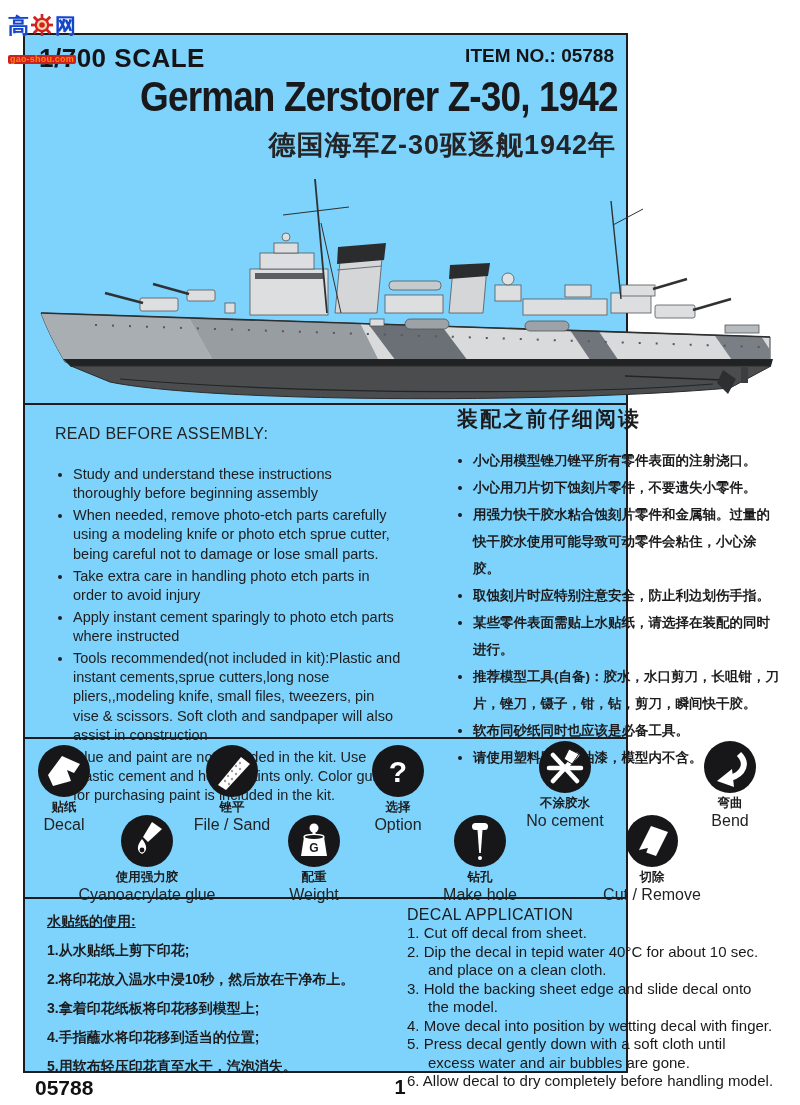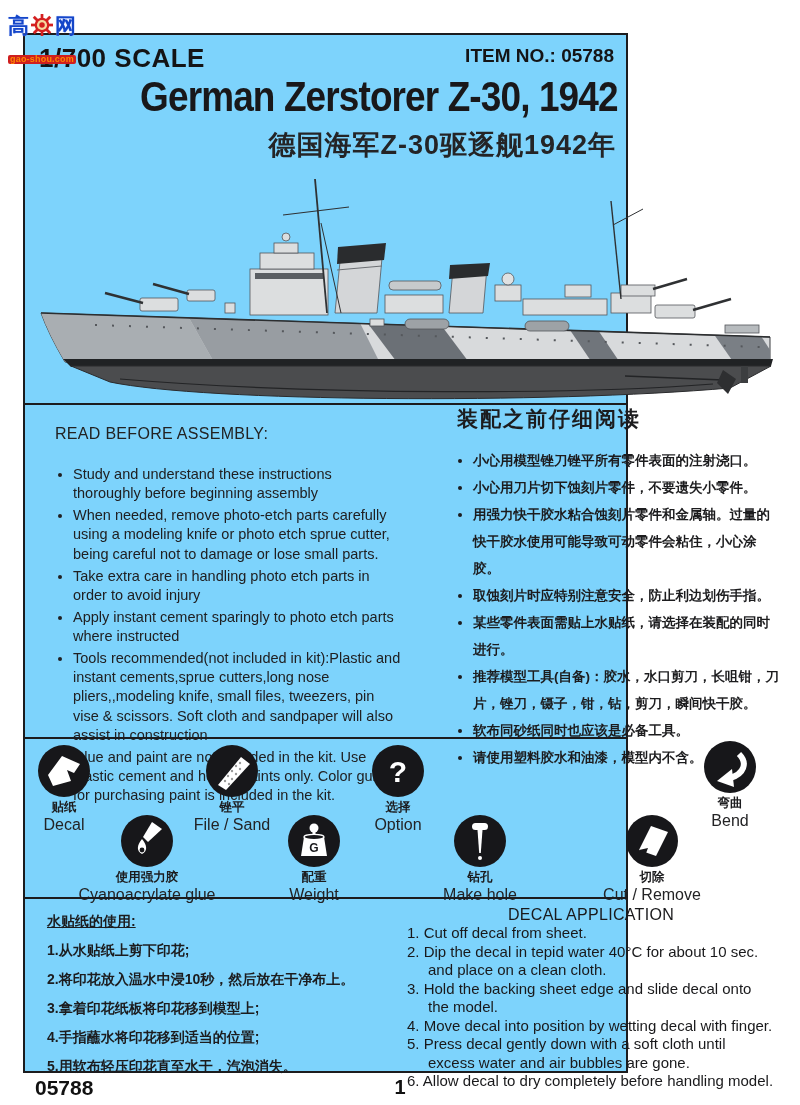--- a/index.html
+++ b/index.html
@@ -52,21 +52,21 @@
   .sym-circle { width:52px; height:52px; margin:0 auto 3px; display:block; }
   .sym-zh { font-size:12.5px; font-weight:bold; color:#1c1c1e; line-height:1.2; }
   .sym-en { font-size:16px; color:#232325; line-height:1.25; }
 
   
   .section-decal { position:absolute; left:0; top:862px; width:100%; height:174px; }
   .decal-zh { position:absolute; left:22px; top:10px; width:345px; }
   .decal-zh-title { font-size:14px; font-weight:bold; line-height:29px; color:#1c1c1e;text-decoration:underline; }
   .decal-zh div.step { font-size:14px; font-weight:bold; line-height:29px; color:#1c1c1e; }
   .decal-en { position:absolute; left:382px; top:8px; width:368px; }
-  .decal-en-title { font-size:16px; color:#19191b; line-height:19px; letter-spacing:.3px;text-align:center; }
+  .decal-en-title { font-size:16px; color:#19191b; line-height:19px; letter-spacing:.3px; }
   .decal-en ol { list-style:none; }
   .decal-en li { font-size:15px; line-height:18.5px; color:#19191b; padding-left:21px; text-indent:-21px; }
 
   
   .footer-code { position:absolute; left:35px; top:1076px; font-size:21px; font-weight:bold; color:#111; }
   .footer-page { position:absolute; left:0; top:1076px; width:800px; text-align:center; font-size:20px; font-weight:bold; color:#111; }
 </style>
 </head>
 <body>
 
@@ -247,20 +247,33 @@
 
       <div class="sym" style="left:288px; top:8px">
         <svg class="sym-circle" viewBox="0 0 52 52">
           <circle cx="26" cy="26" r="26" fill="#17171a"></circle>
           <text x="26" y="37" text-anchor="middle" font-family="Liberation Sans, sans-serif" font-size="30" font-weight="bold" fill="#fff">?</text>
         </svg>
         <div class="sym-zh">选择</div>
         <div class="sym-en">Option</div>
       </div>
 
+      <div class="sym" style="left:455px; top:4px">
+        <svg class="sym-circle" viewBox="0 0 52 52">
+          <circle cx="26" cy="26" r="26" fill="#17171a"></circle>
+          <g stroke="#fff" stroke-width="4.5" stroke-linecap="round">
+            <line x1="14" y1="14" x2="38" y2="40"></line>
+            <line x1="38" y1="14" x2="14" y2="40"></line>
+            <line x1="10" y1="27" x2="42" y2="27"></line>
+          </g>
+          <polygon points="30,8 40,13 33,23 25,18" fill="#fff" stroke="#17171a" stroke-width="1"></polygon>
+        </svg>
+        <div class="sym-zh">不涂胶水</div>
+        <div class="sym-en">No cement</div>
+      </div>
 
       <div class="sym" style="left:620px; top:4px">
         <svg class="sym-circle" viewBox="0 0 52 52">
           <circle cx="26" cy="26" r="26" fill="#17171a"></circle>
           <path d="M35,13 C44,22 40,33 26,37" stroke="#fff" stroke-width="6" fill="none"></path>
           <polygon points="28,28 13,40 30,46" fill="#fff"></polygon>
         </svg>
         <div class="sym-zh">弯曲</div>
         <div class="sym-en">Bend</div>
       </div>

